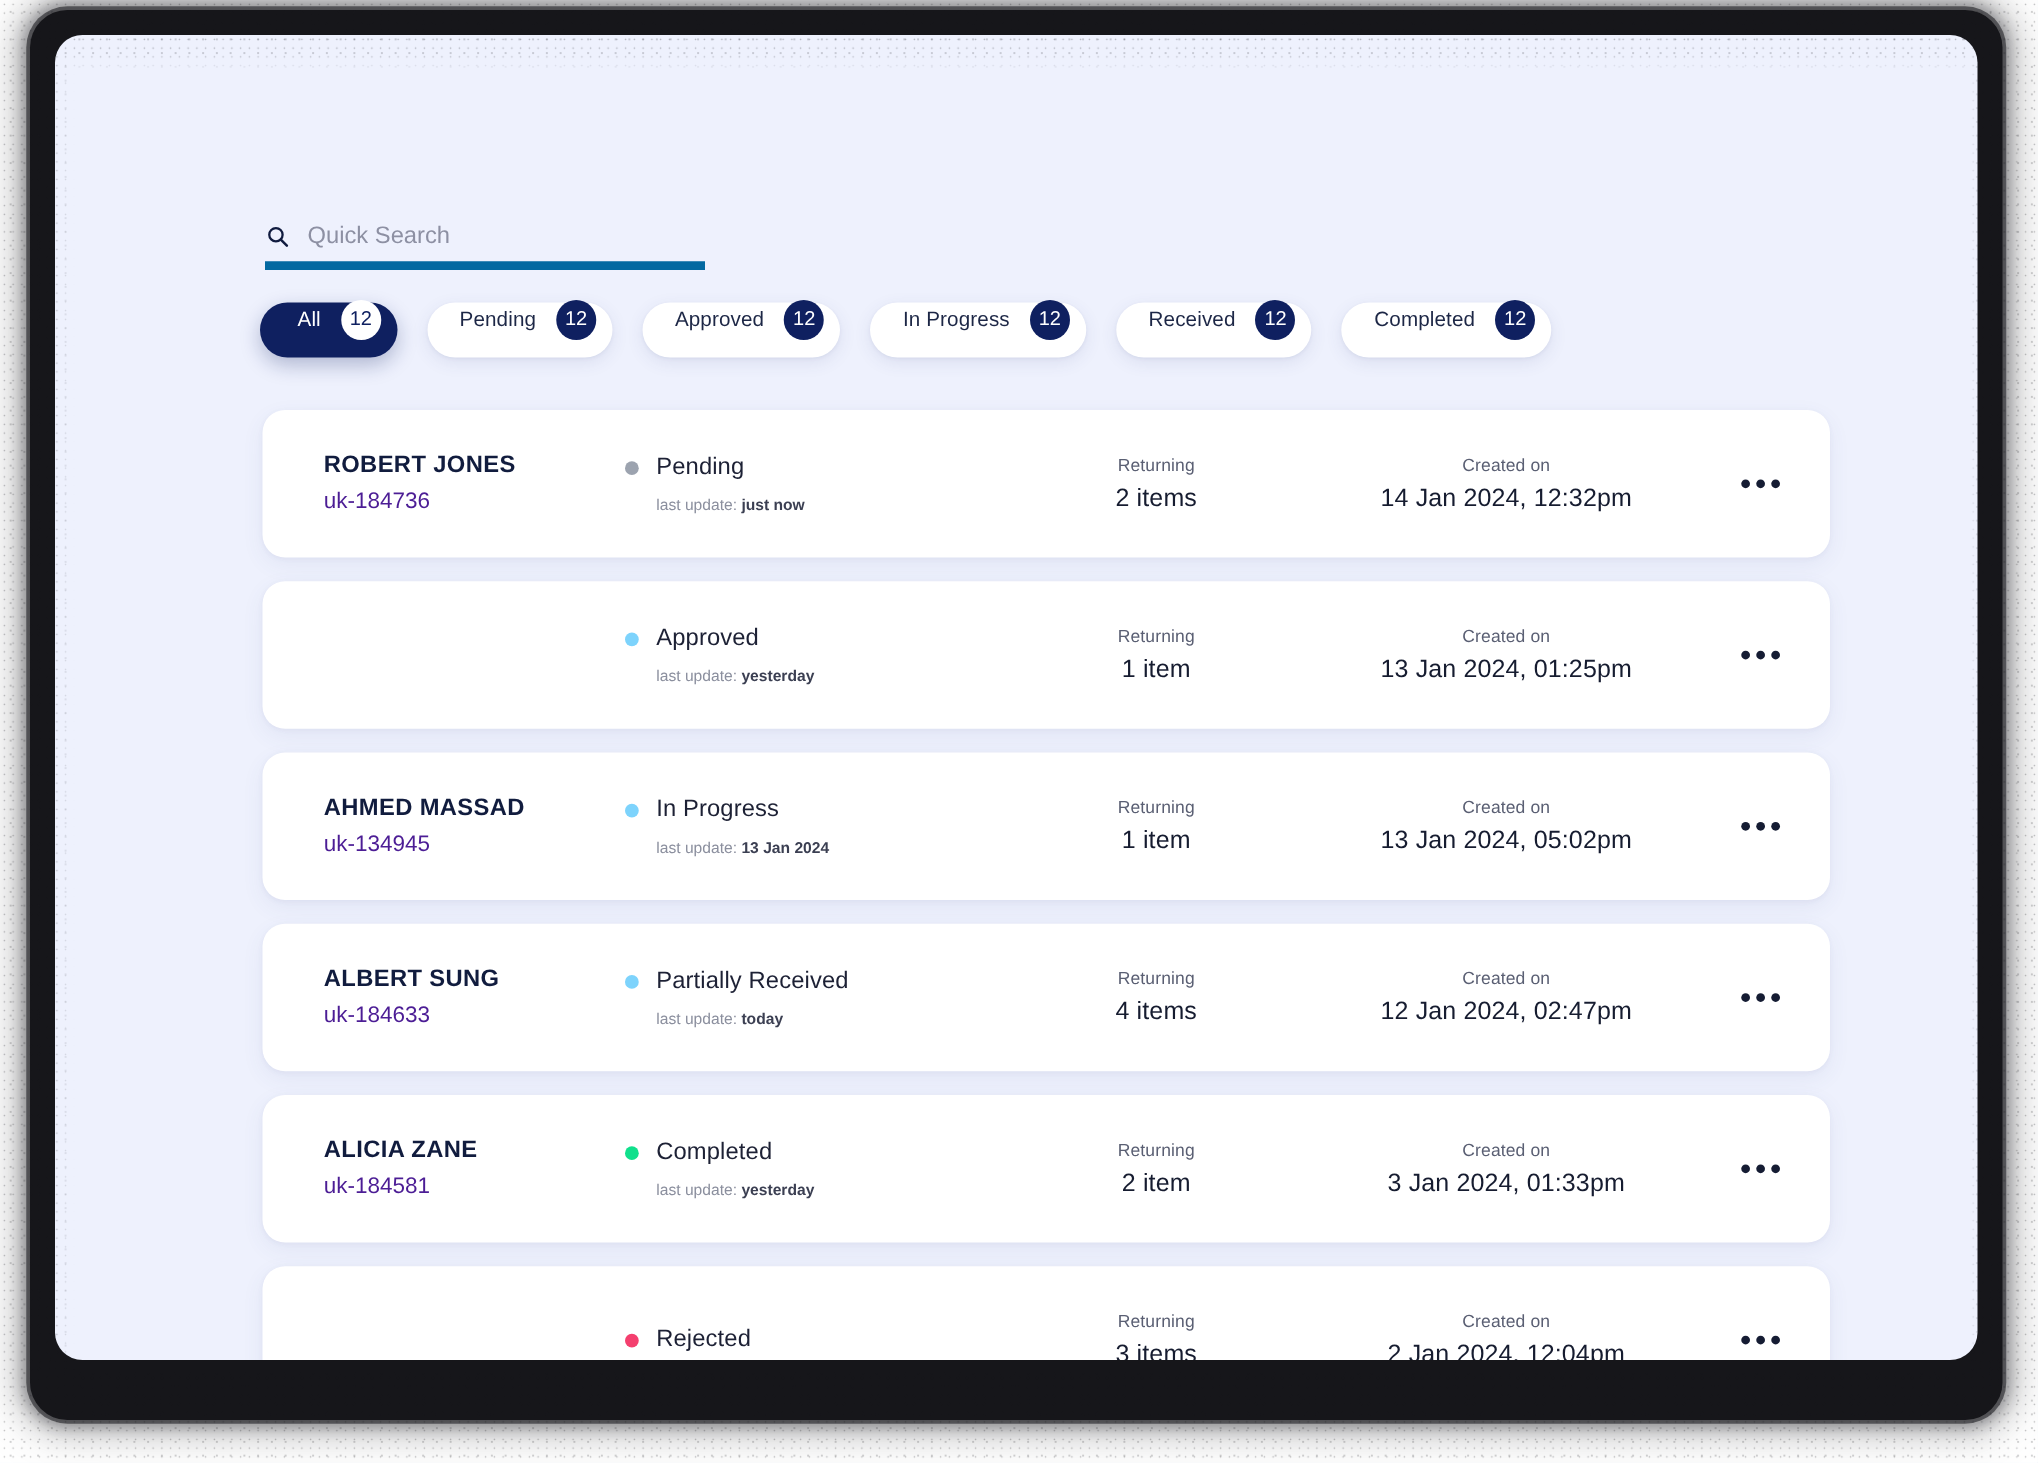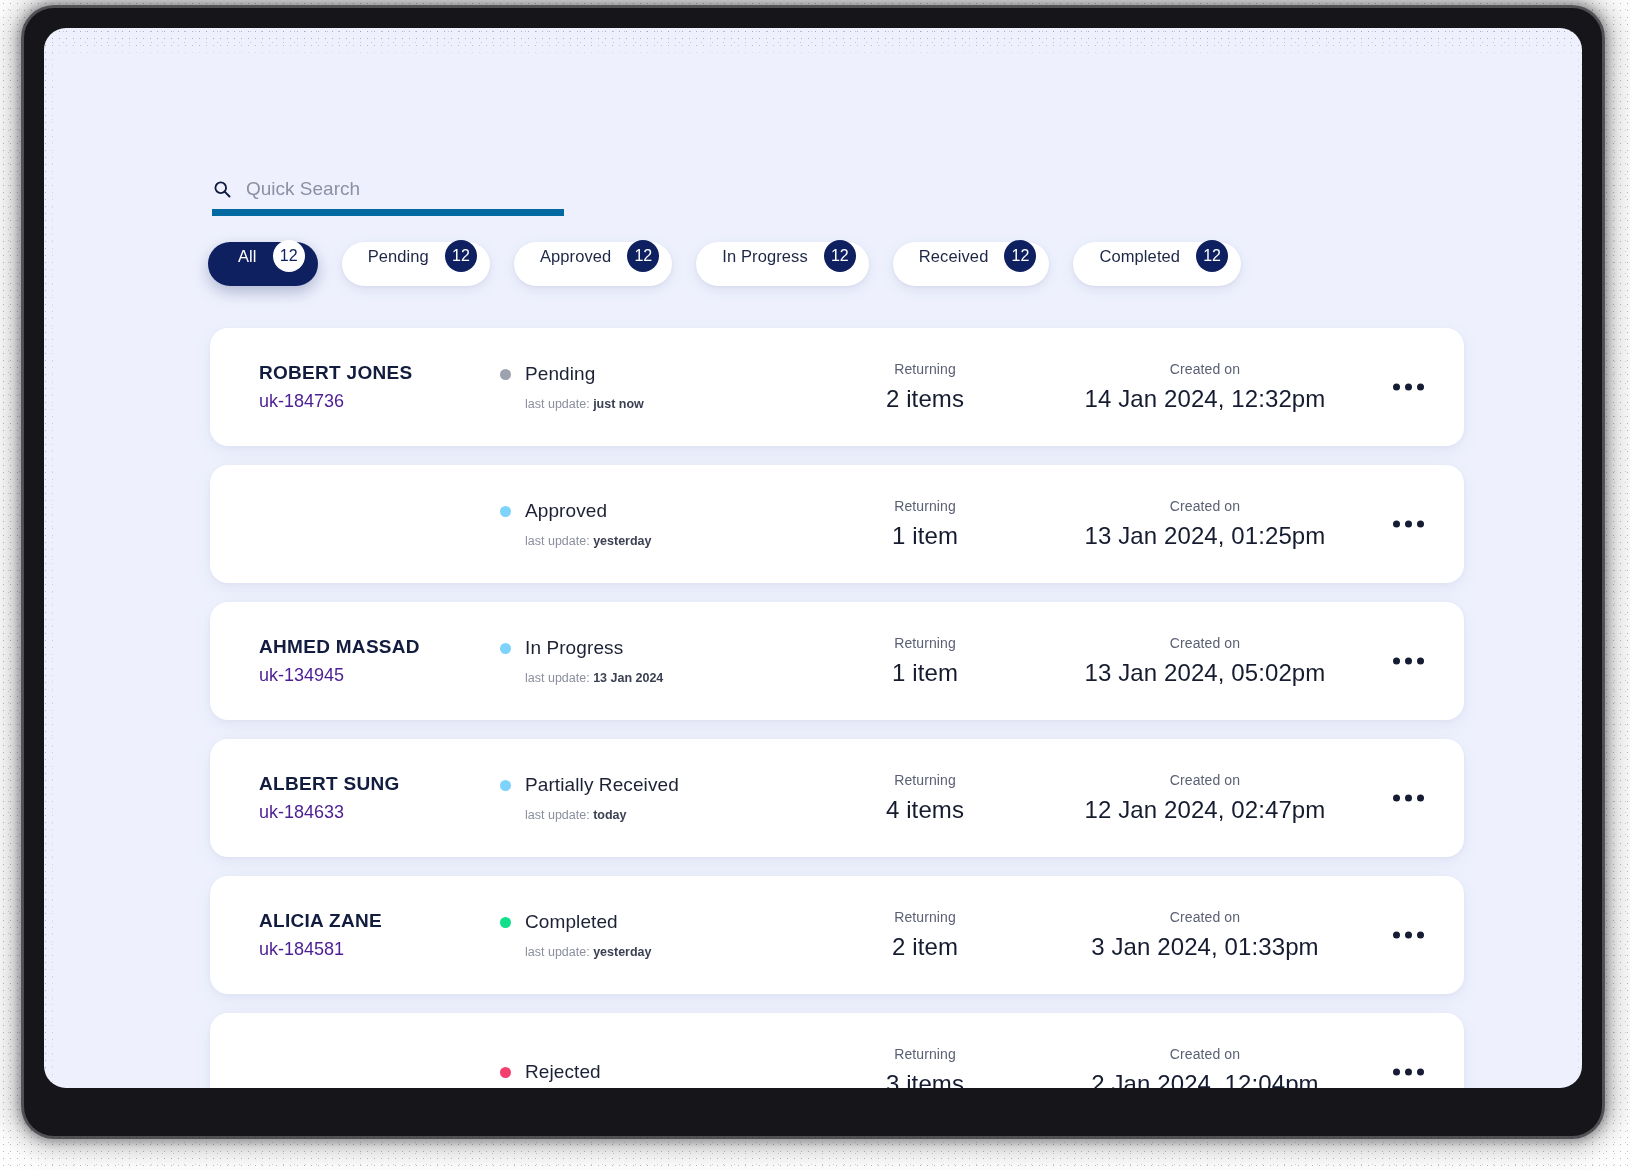--- a/index.html
+++ b/index.html
@@ -231,21 +231,21 @@
     top: 50%;
     transform: translateY(-50%);
     text-align: center;
   }
   .col-head {
     font-size: 14px;
     color: #5a5f73;
     letter-spacing: 0.1px;
   }
   .col-val {
-    font-size: 24px;
+    font-size: 20px;
     color: #161c30;
     margin-top: 8px;
     letter-spacing: 0.1px;
   }
 
   .menu-btn {
     position: absolute;
     right: 36px;
     top: 50%;
     transform: translateY(-50%);

